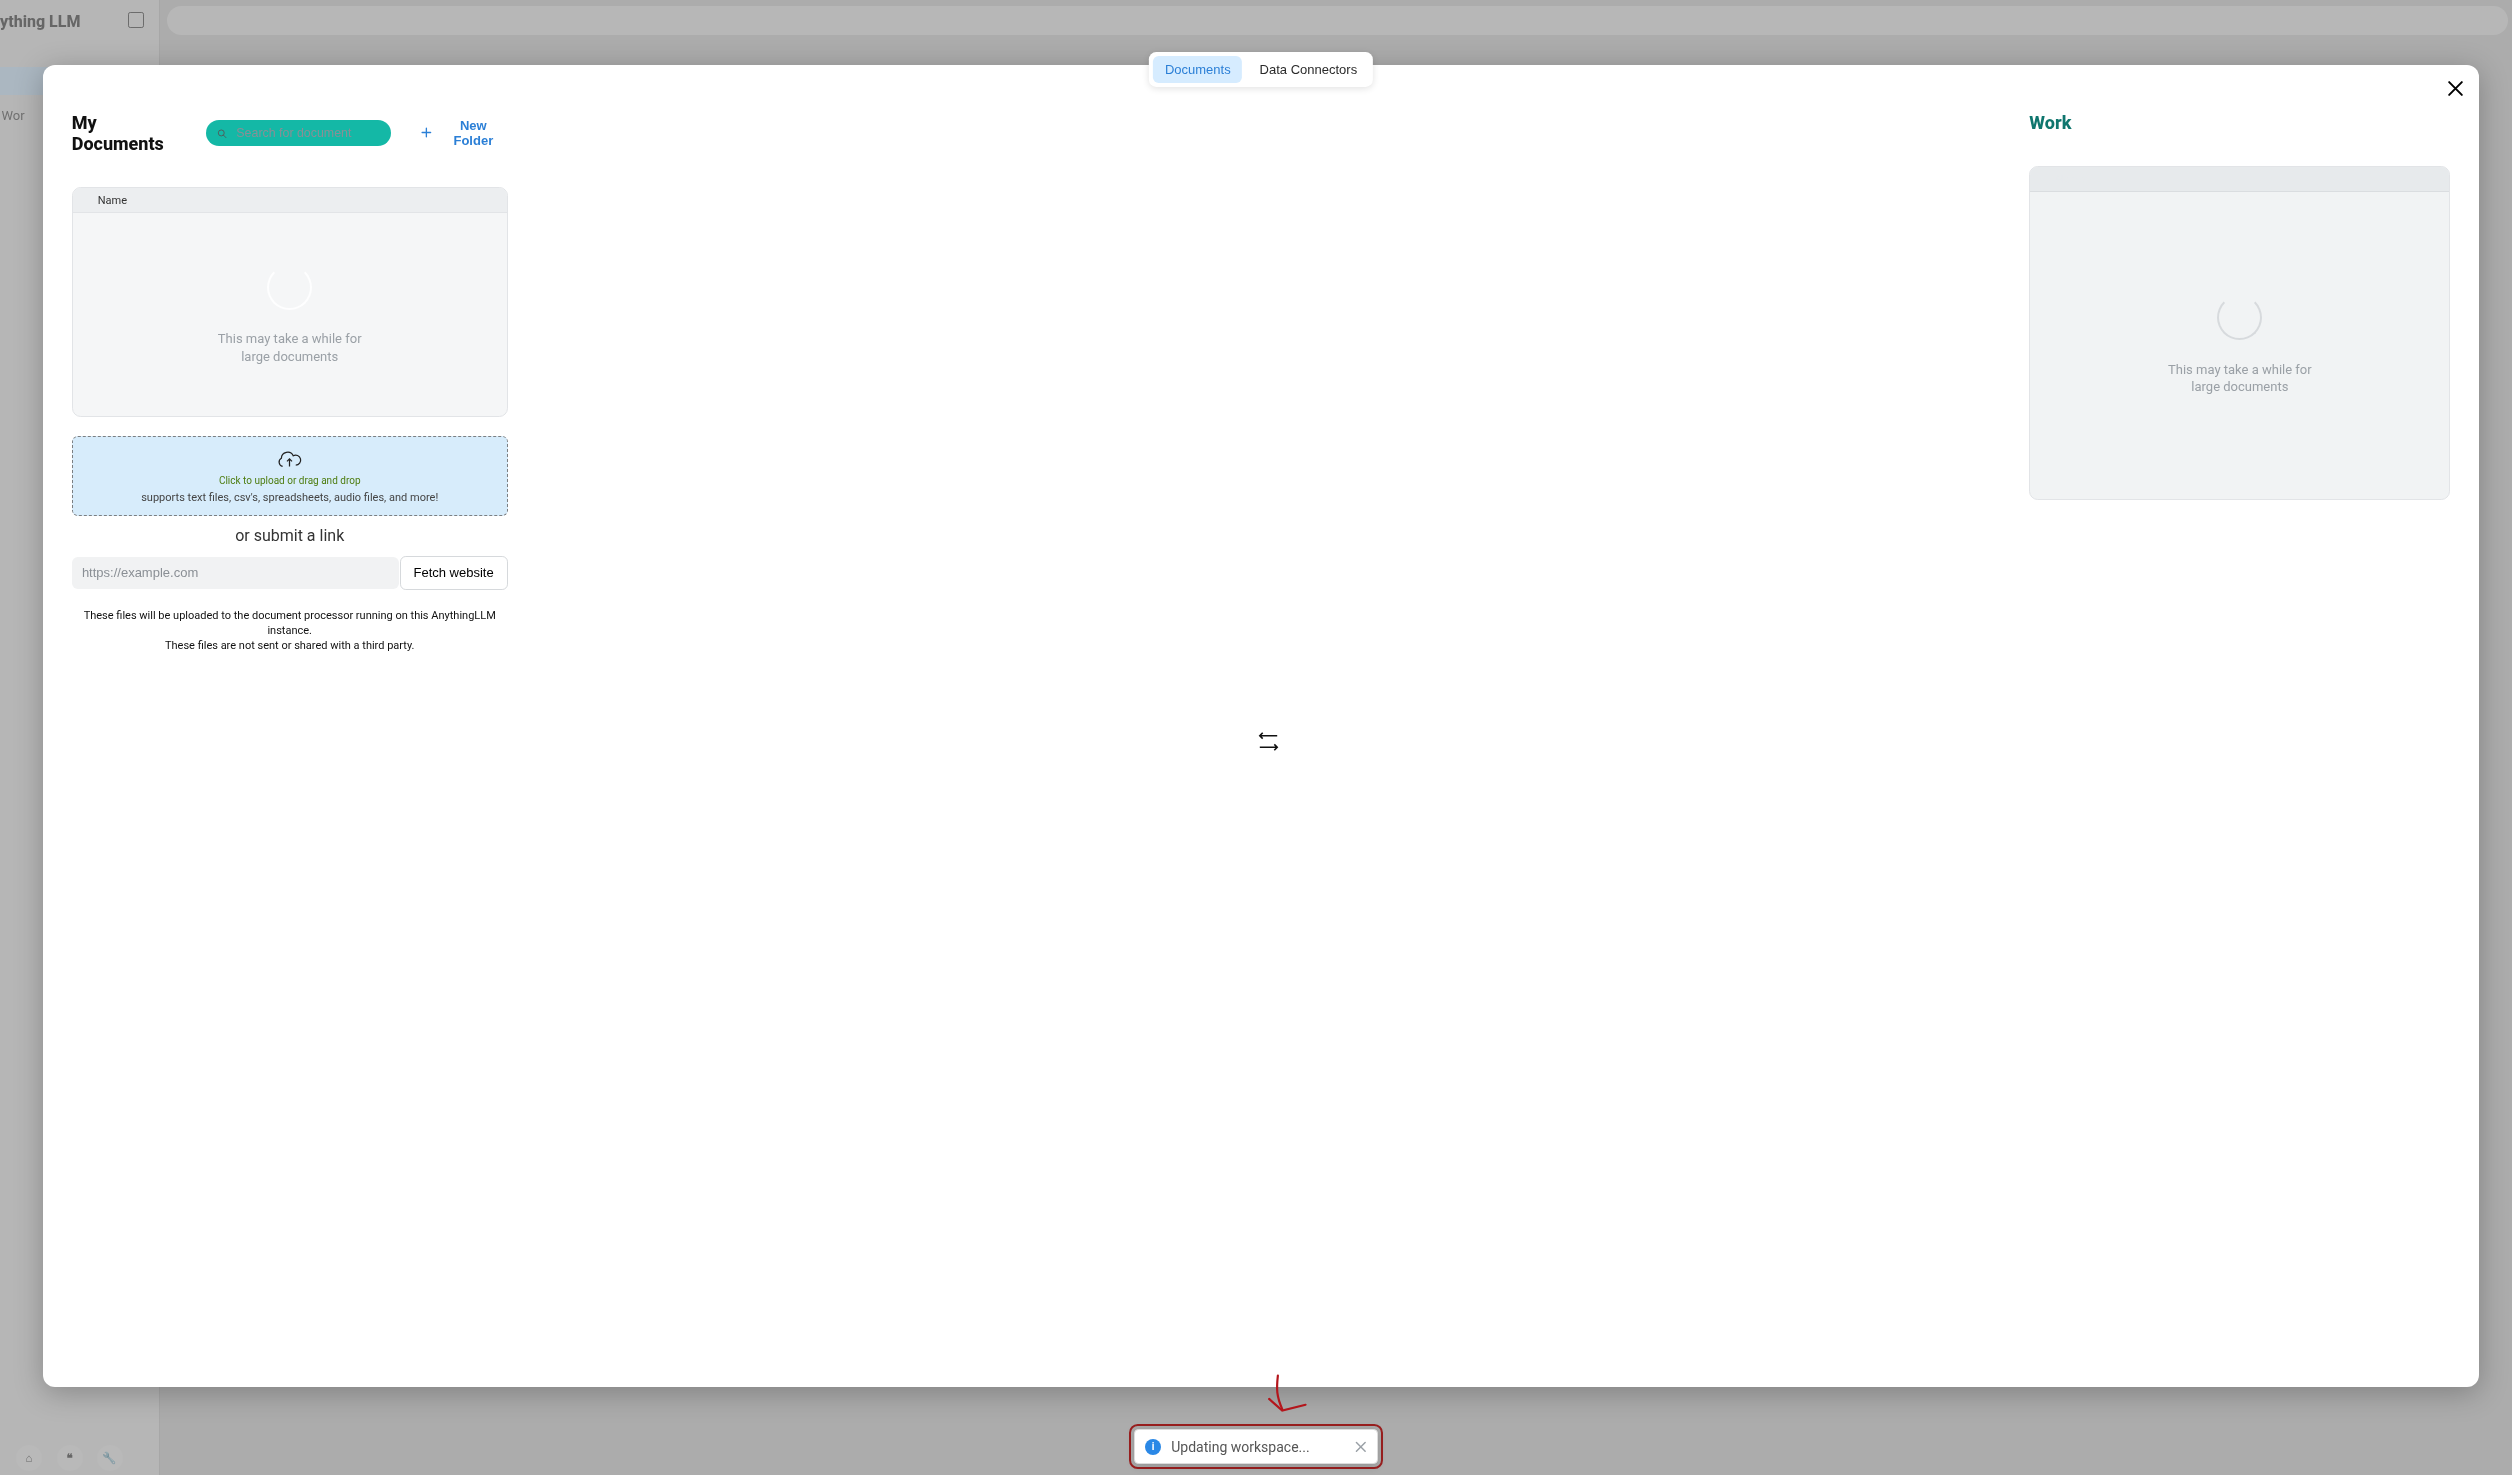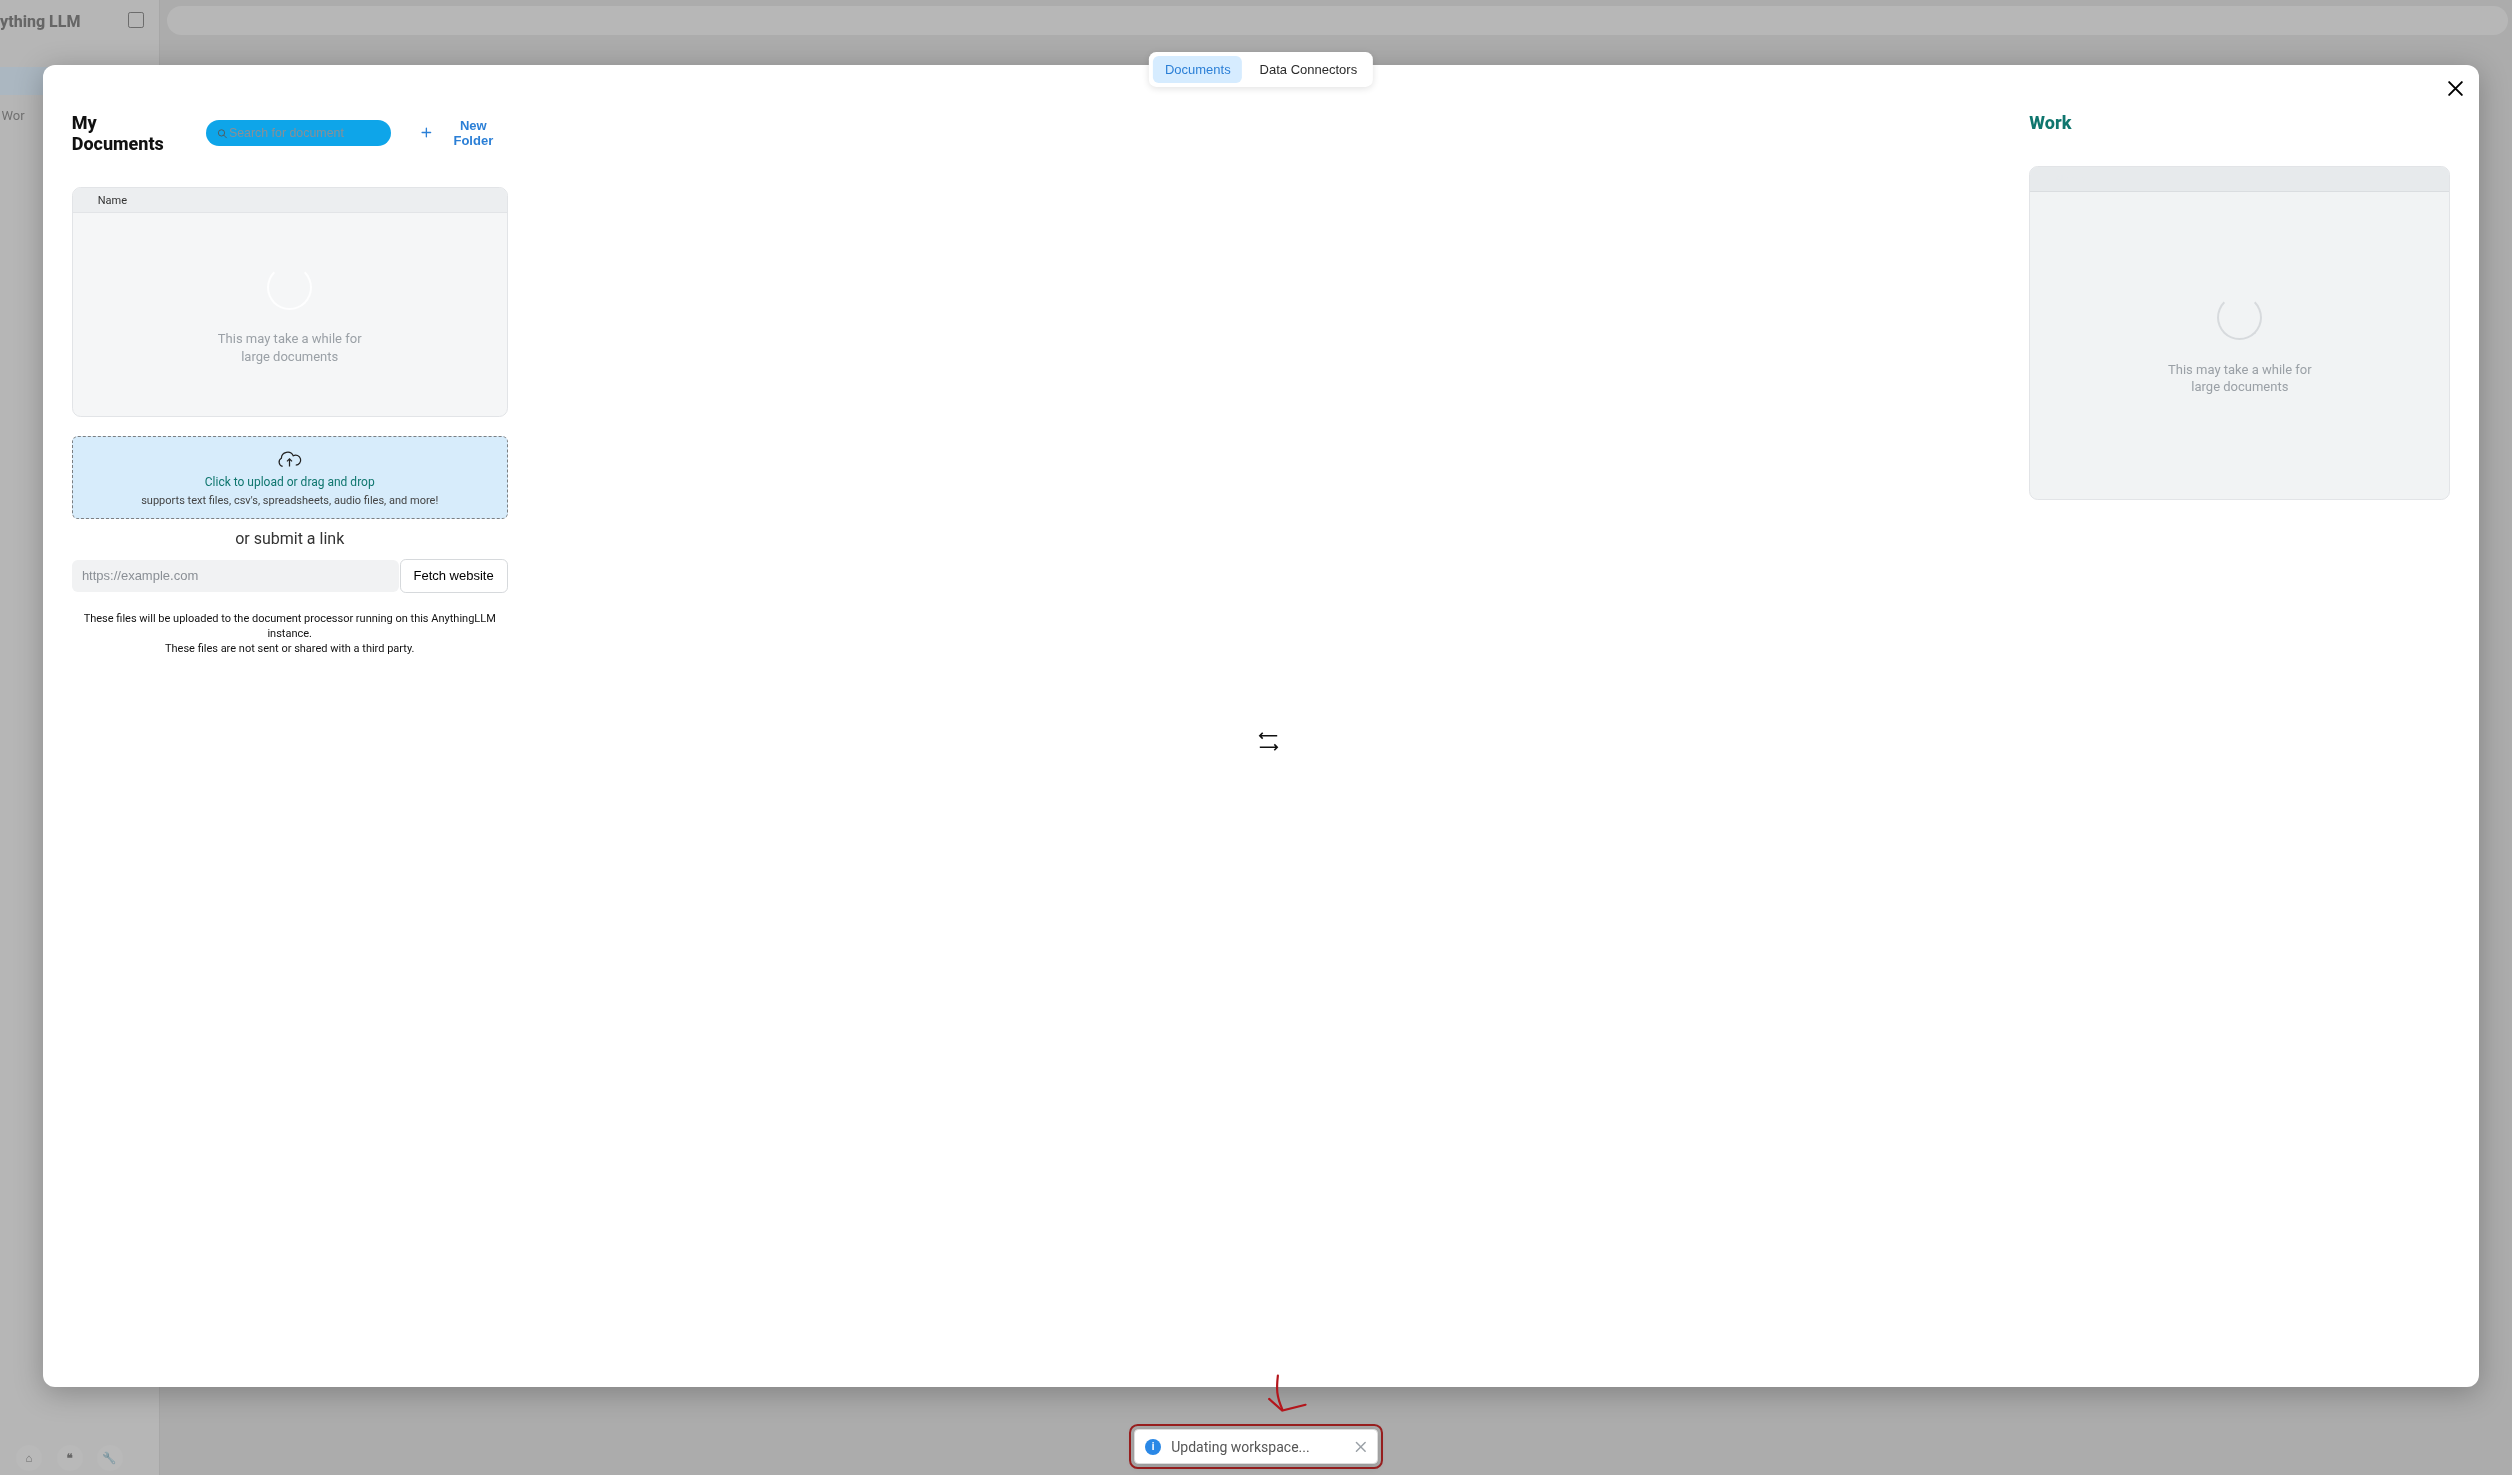--- a/index.html
+++ b/index.html
@@ -98,22 +98,22 @@
 
   
   .left-col { }
 
   .left-header {
     display: flex; align-items: center; gap: 14.5px; margin-bottom: 33px;
   }
   .left-title { font-size: 18px; font-weight: 800; color: #111; }
 
   .search-wrap {
-    display: flex; align-items: flex-end; gap: 1px;
-    background: #0ea5e9; border-radius: 16px;
+    display: flex; align-items: flex-end; gap: 9px;
+    background: #14b8a6; border-radius: 16px;
     padding: 5.8px 11.6px; width: 189px;
   }
   .search-wrap input {
     border: none; outline: none; background: transparent;
     font-size: 12.4px; color: #333; width: 100%;
   }
   .search-wrap input::placeholder { color: #8a8f95; }
 
   .new-folder-btn {
     display: inline-flex; align-items: center; gap: 5.8px;
@@ -147,21 +147,21 @@
 
   .dropzone {
     margin-top: 19px;
     border: 1.1px dashed #7c7f82; border-radius: 5.8px;
     background: #d7ecfb;
     padding: 13px 7.3px 11.6px;
     display:flex; flex-direction:column; align-items:center;
     cursor: pointer;
   }
   .cloud-ic { width:25px; height:20.3px; margin-bottom:4.4px; stroke:#222; fill:none; stroke-width:2;}
-  .dz-main { font-size:12px; color:#0f766e; }
+  .dz-main { font-size:10px; color:#4d7c0f; }
   .dz-sub  { font-size:11px; color:#444; margin-top:4.4px; }
 
   .or-link { text-align:center; font-size:16px; color:#333; margin-top:10.2px; }
 
   .url-row { display:flex; gap:1px; margin-top:10.2px; align-items:center; }
   .url-row input {
     flex:1; border:none; background:#f1f2f3; border-radius:5.8px;
     padding:8.7px 10.2px; font-size:13px; color:#333;
   }
   .url-row input::placeholder { color:#8a8f95; }

